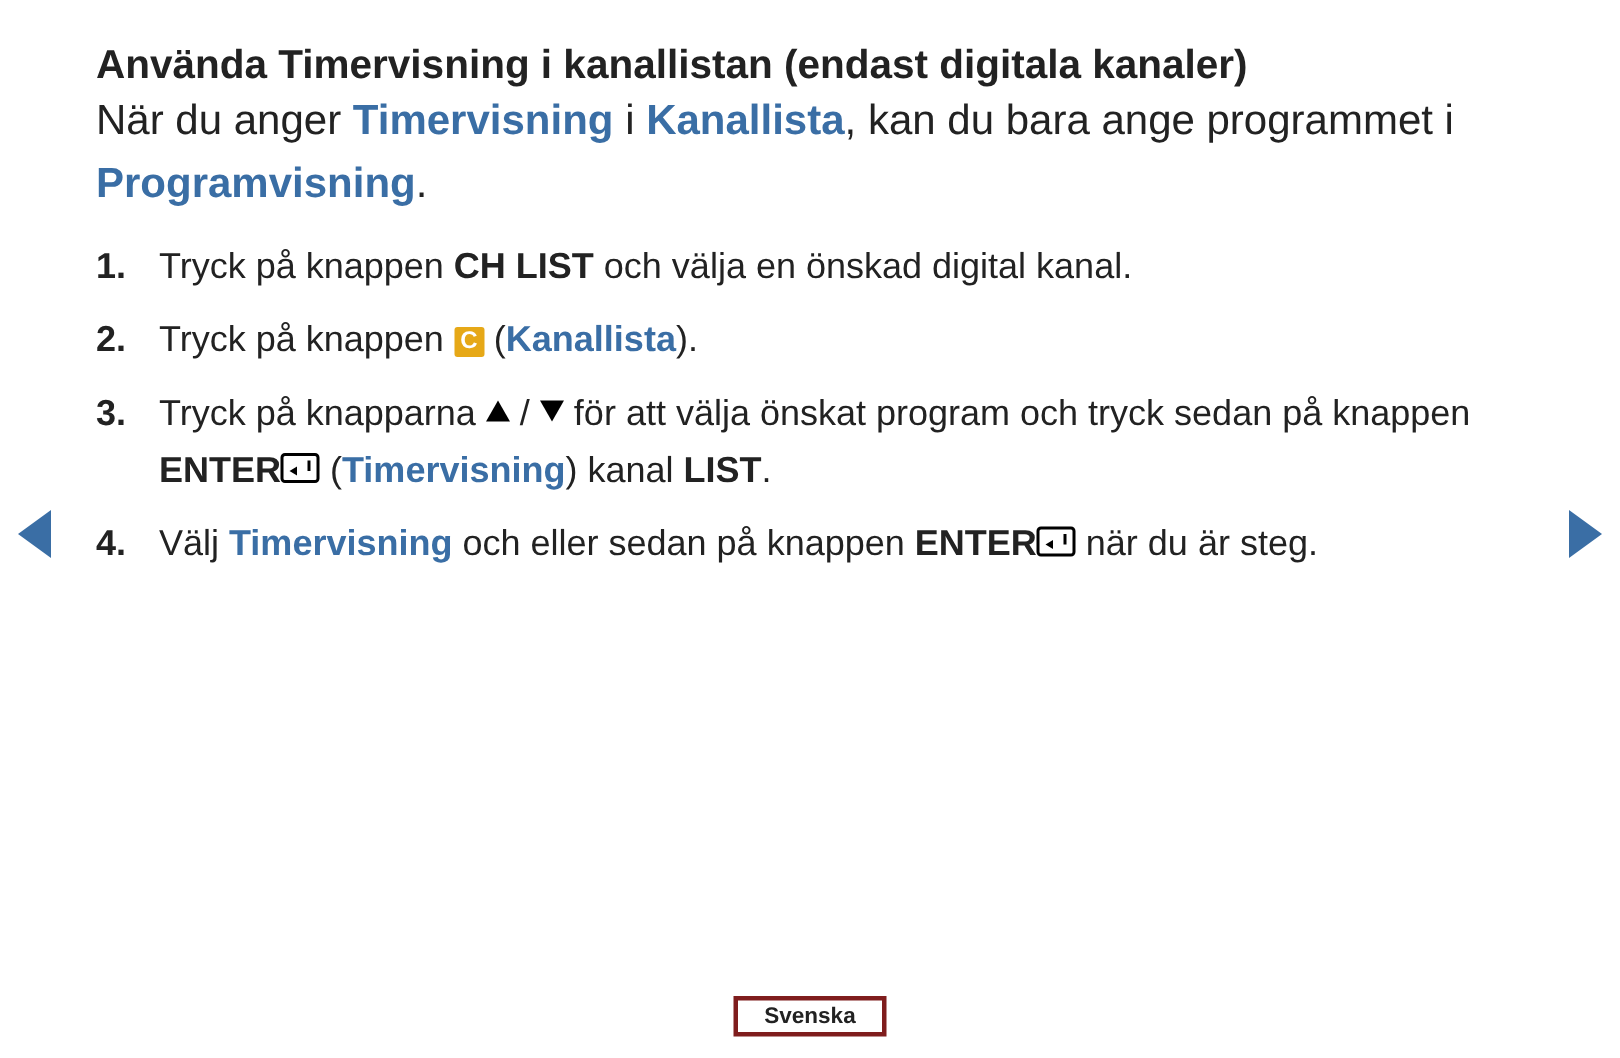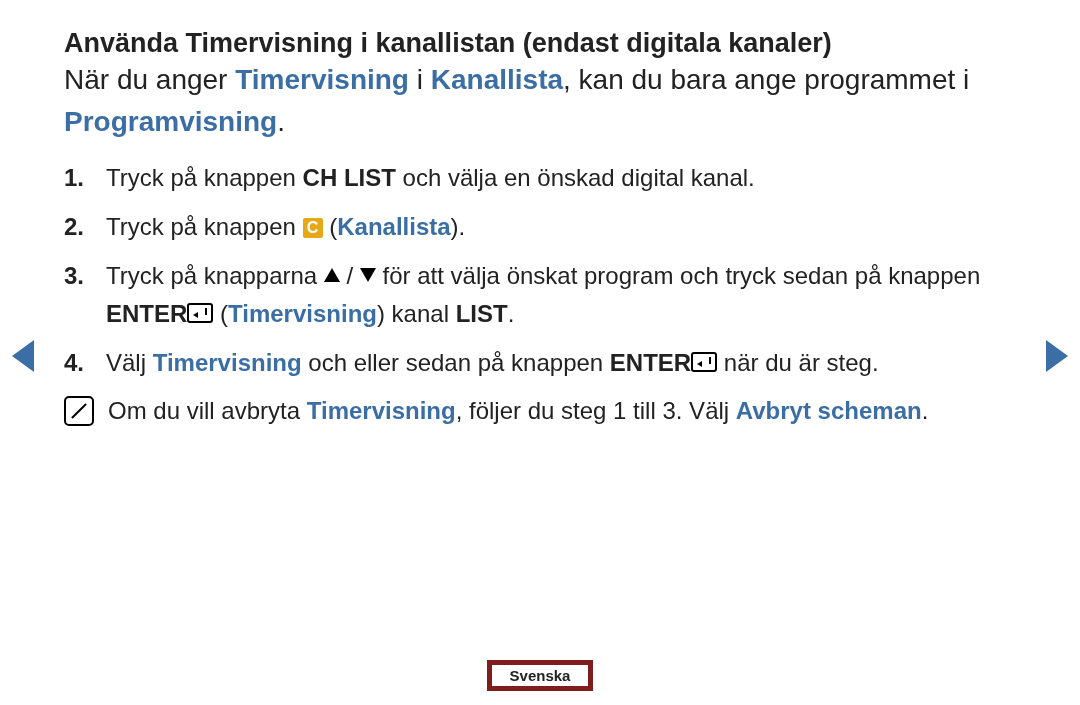--- a/index.html
+++ b/index.html
@@ -155,21 +155,21 @@
   }
   .footer-lang {
     position: absolute;
     bottom: 14px;
     left: 0;
     width: 100%;
     text-align: center;
   }
   .footer-lang span {
     display: inline-block;
-    border: 5px solid #7f1d1d;
+    border: 3px solid #7f1d1d;
     padding: 2px 18px;
     font-size: 15px;
     font-weight: bold;
     background: #fff;
   }
 </style>
 </head>
 <body>
 
 <div class="page">
@@ -199,26 +199,20 @@
       </span>
     </li>
     <li>
       <span class="step-num">4.</span>
       <span class="step-body">
         <span>Välj </span><span class="term">Timervisning</span><span> och eller sedan på knappen </span><span class="bold">ENTER</span><span class="enter-icon"></span><span> när du är steg.</span>
       </span>
     </li>
   </ol>
 
-  <div class="note-row">
-    <span class="note-icon"></span>
-    <span>
-      <span>Om du vill avbryta </span><span class="term">Timervisning</span><span>, följer du steg 1 till 3. Välj </span><span class="term">Avbryt scheman</span><span>.</span>
-    </span>
-  </div>
 </div>
 
 <div class="nav-left"></div>
 <div class="nav-right"></div>
 
 <div class="footer-lang">
   <span>Svenska</span>
 </div>
 
 </body></html>

